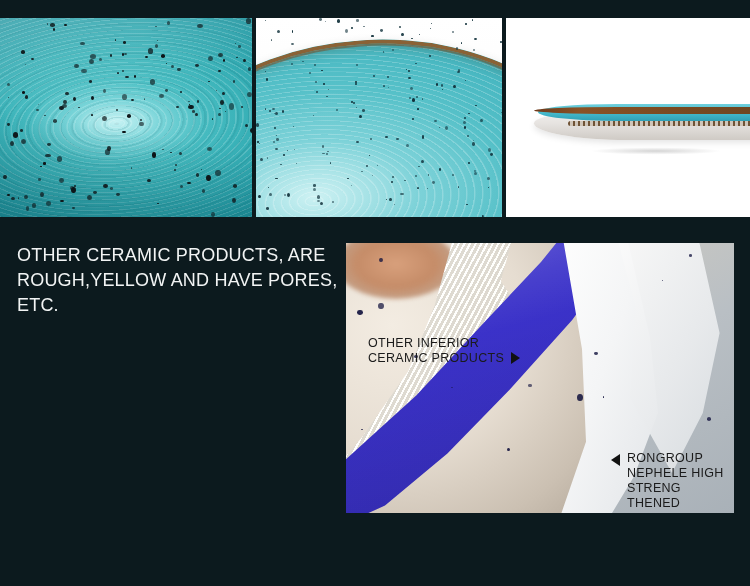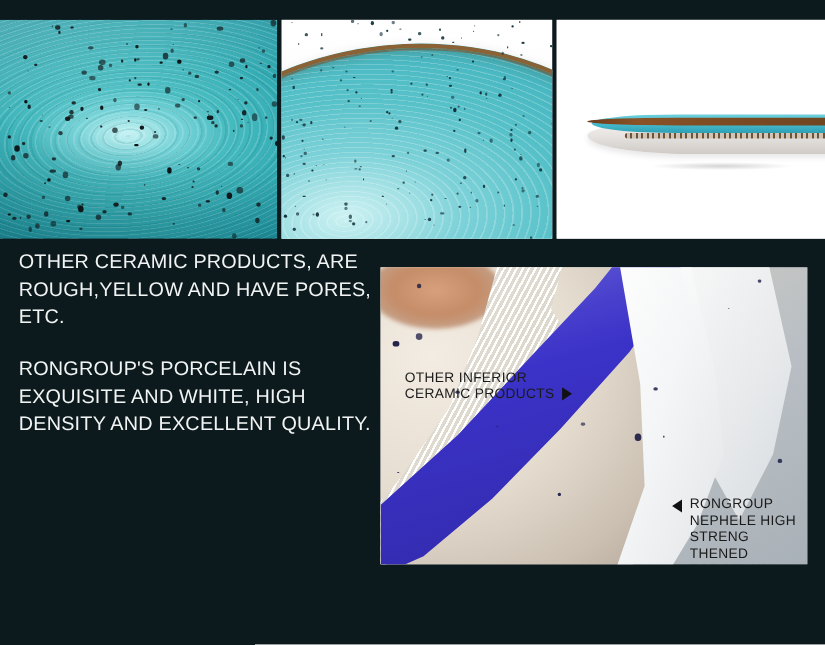--- a/index.html
+++ b/index.html
@@ -146,21 +146,21 @@
     position: absolute;
     left: 60px; top: 128px;
     width: 180px; height: 10px;
     background: radial-gradient(ellipse 50% 50% at 50% 50%, rgba(100,100,100,0.28), rgba(0,0,0,0) 72%);
   }
 
   
   .copy-block {
     position: absolute;
     left: 17px;
-    top: 226px;
+    top: 243px;
     width: 330px;
   }
   .copy-para {
     margin: 0 0 22px 0;
     color: #f2f4f4;
     font-size: 18px;
     line-height: 25px;
     letter-spacing: .2px;
     font-weight: 400;
   }
@@ -625,23 +625,20 @@
         <div class="side-speck"></div>
       </div>
     </div>
 
   </div>
 
   <div class="copy-block">
     <p class="copy-para">OTHER CERAMIC PRODUCTS,
 ARE ROUGH,YELLOW AND
 HAVE PORES, ETC.</p>
-    <p class="copy-para">RONGROUP'S PORCELAIN IS
-EXQUISITE AND WHITE, HIGH
-DENSITY AND EXCELLENT QUALITY.</p>
   </div>
 
   <div id="compare-photo">
     <div class="cmp-bg"></div>
     <div class="cmp-bowl"></div>
     <div class="cmp-skin"></div>
     <div class="cmp-rough"></div>
     <div class="cmp-blue"></div>
     <div class="cmp-blue-sheen"></div>
     <div class="cmp-dense"></div>

